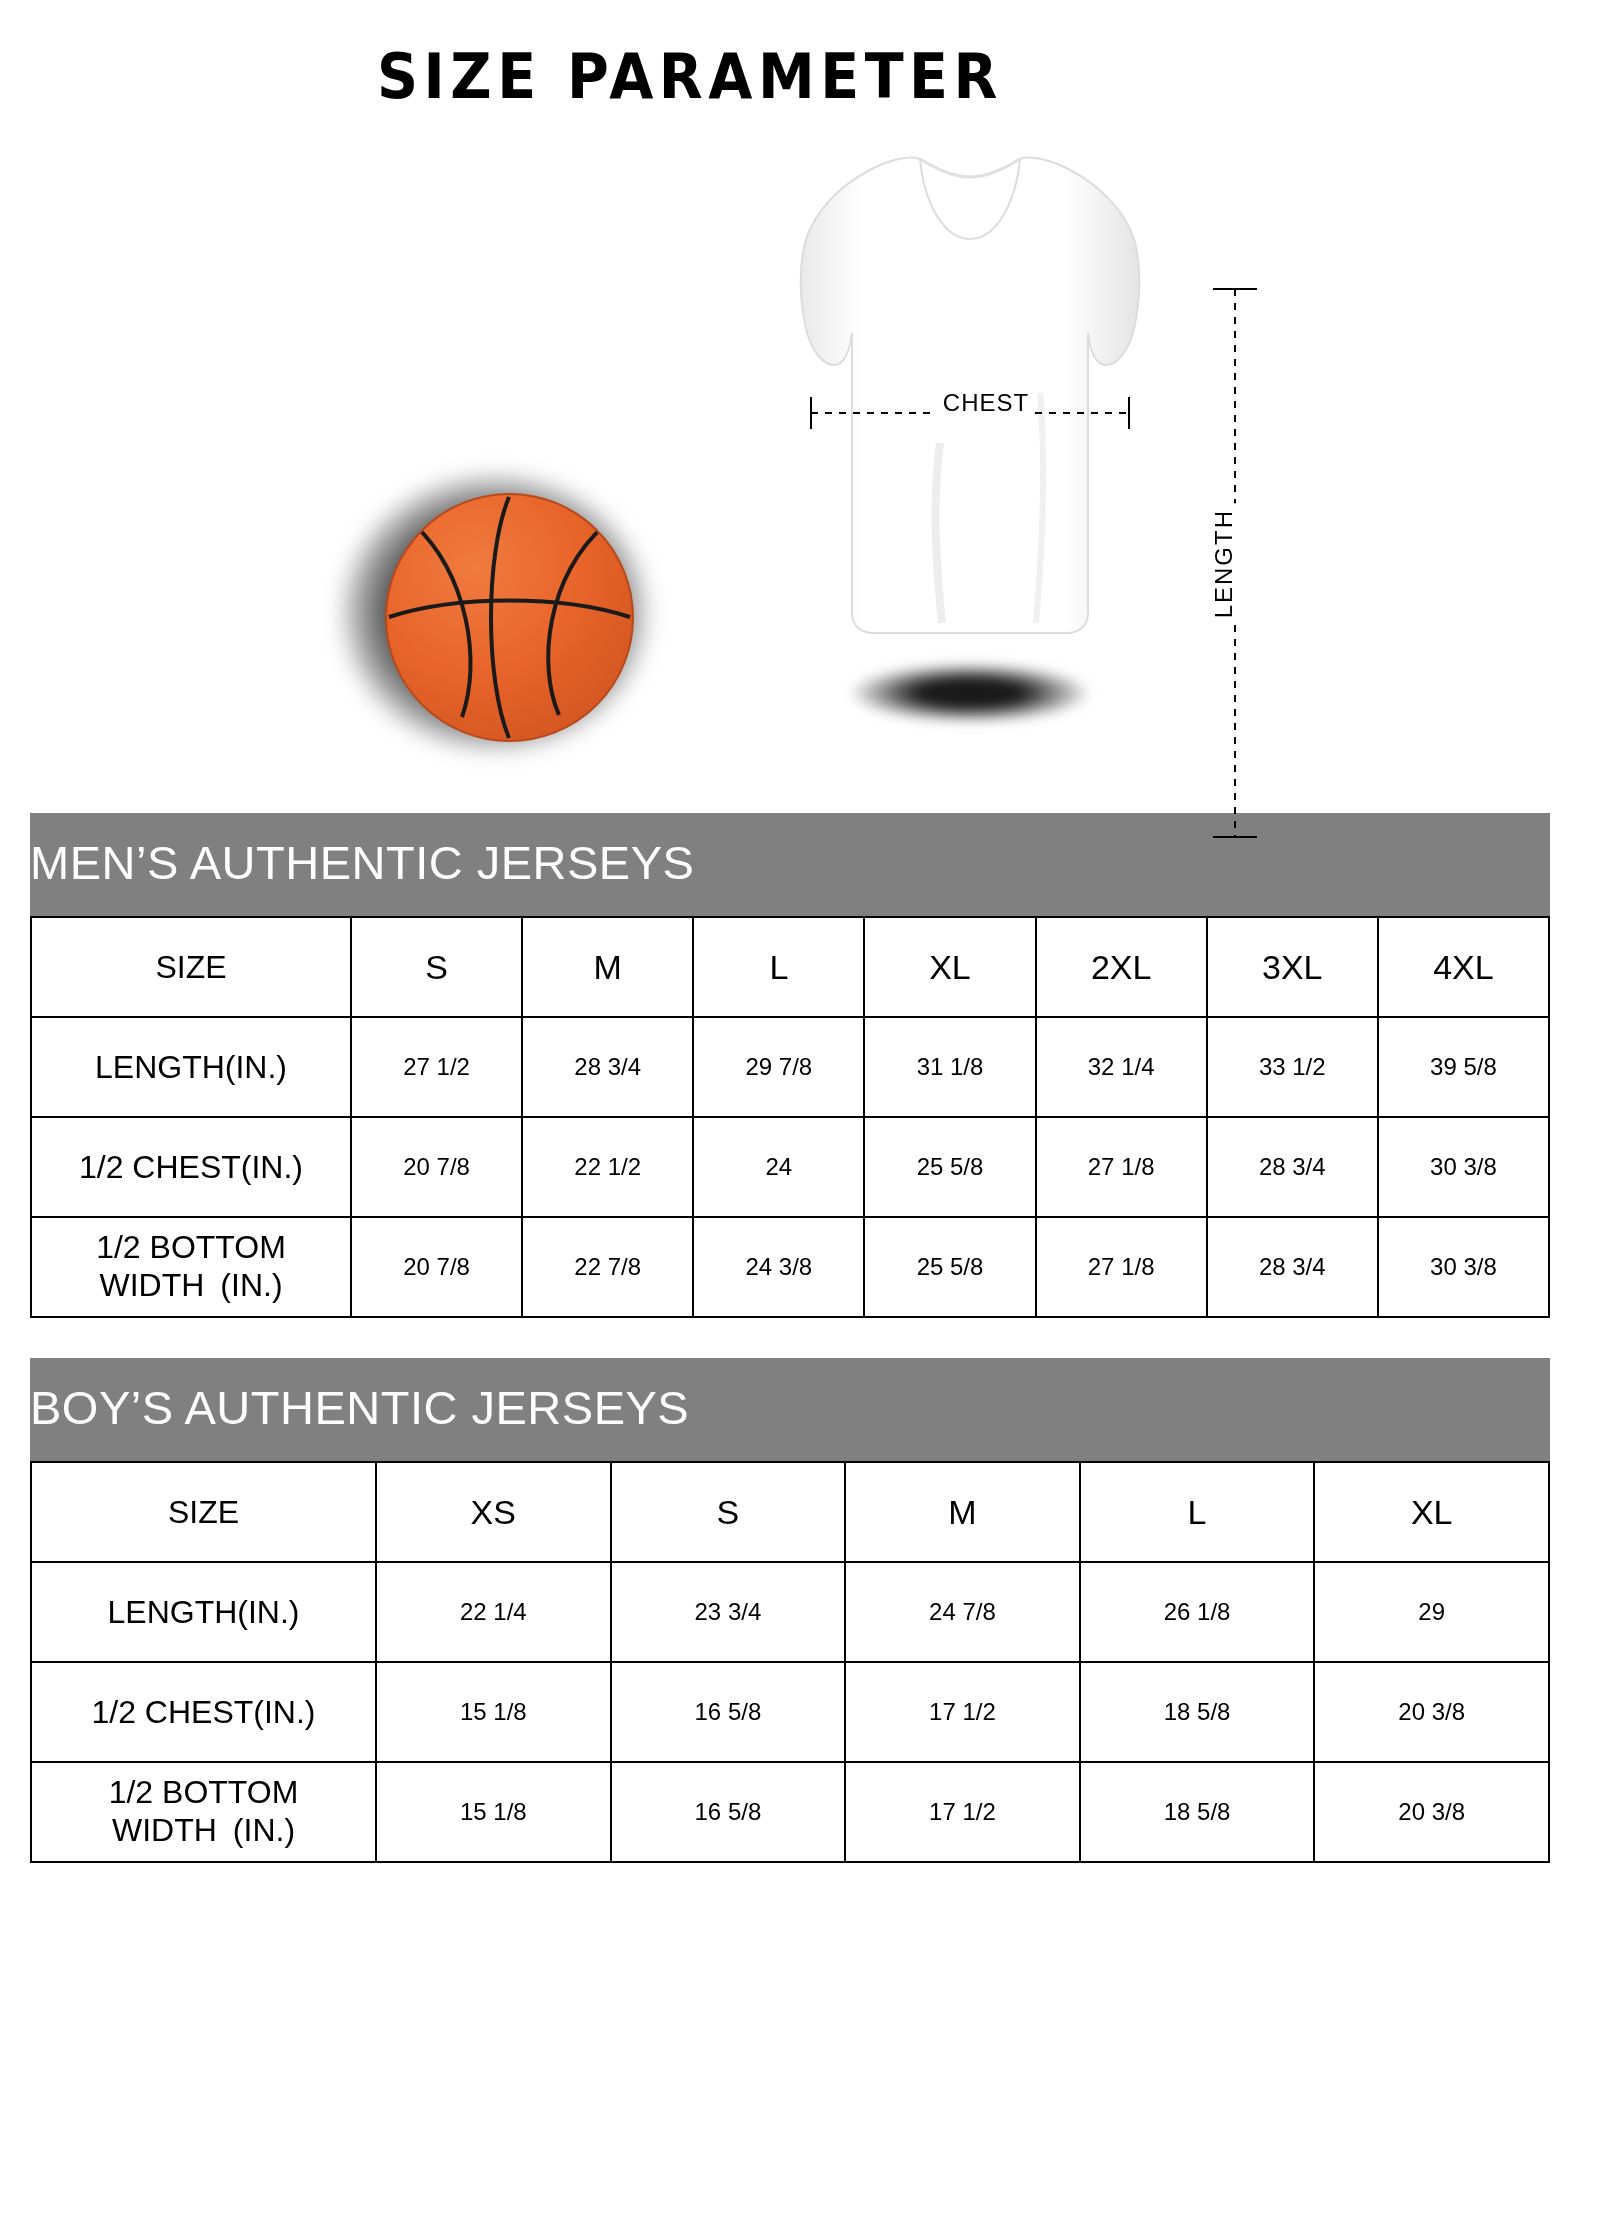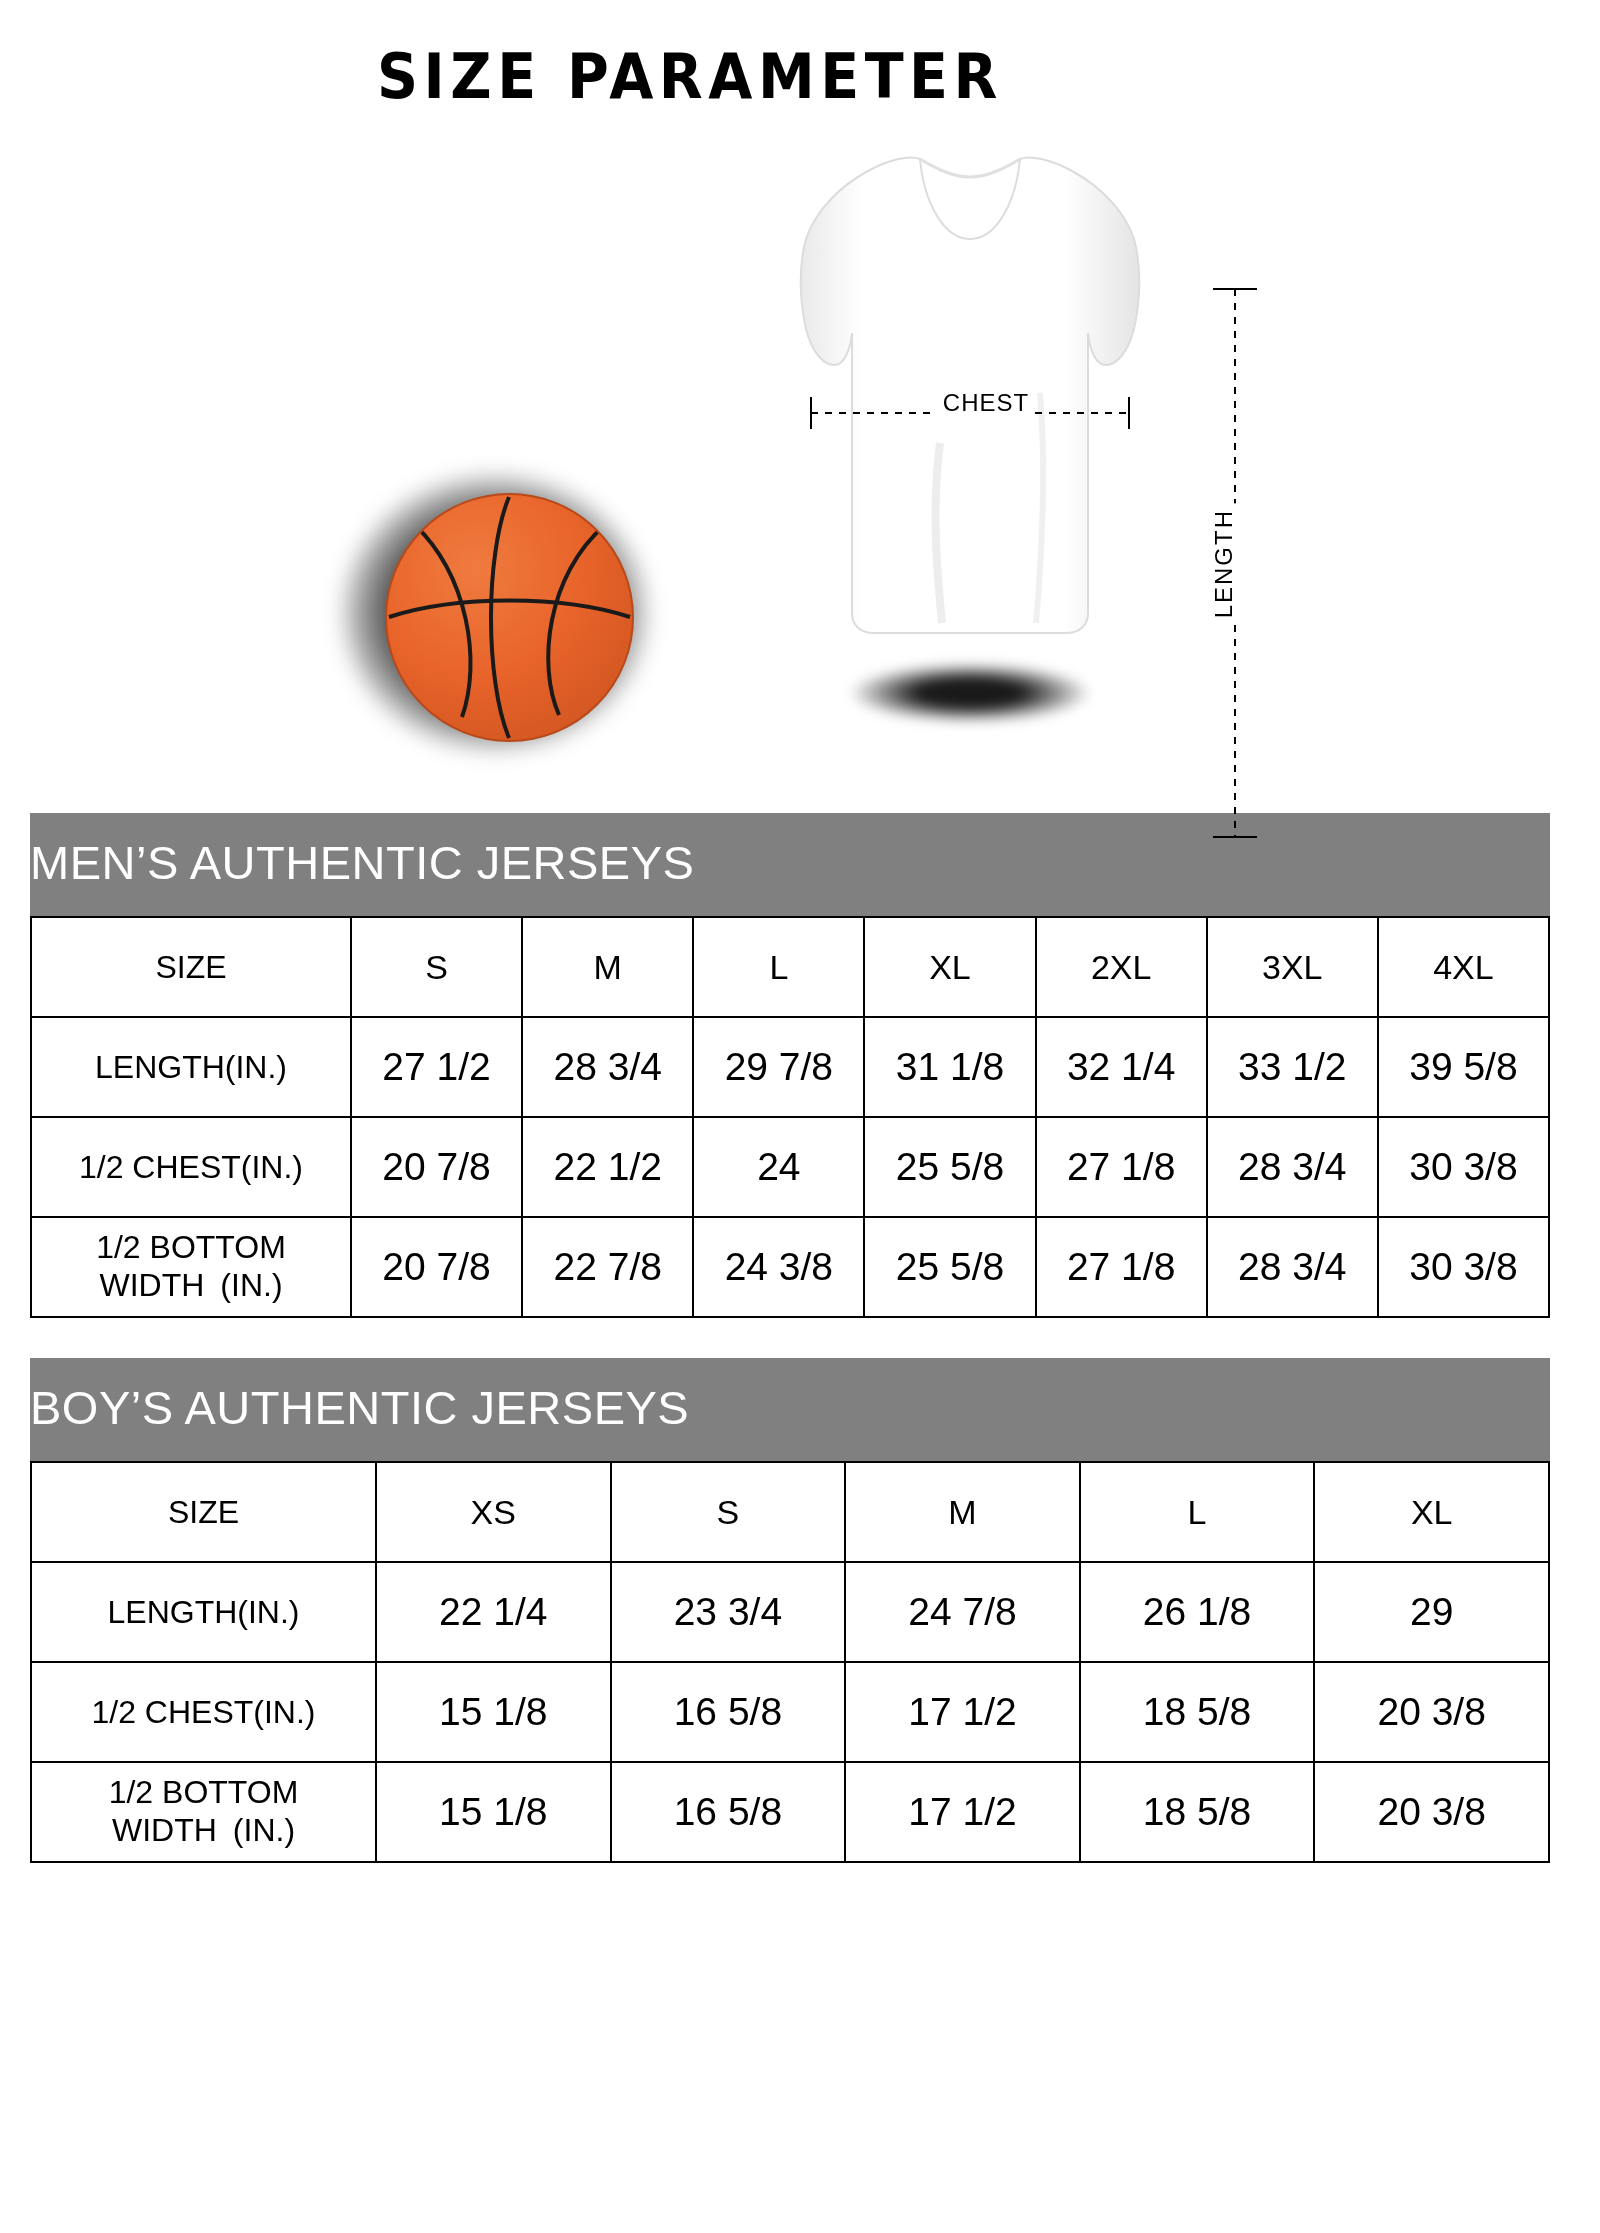--- a/index.html
+++ b/index.html
@@ -147,21 +147,21 @@
   }
   table.size-table {
     width: 100%;
     border-collapse: collapse;
     table-layout: fixed;
     border-radius: 26px;
   }
   table.size-table td {
     border: 2px solid #000000;
     text-align: center;
-    font-size: 39px;
+    font-size: 24px;
     height: 90px;
     padding: 4px 6px;
     vertical-align: middle;
     white-space: nowrap;
   }
   table.size-table tr:first-child td {
     font-size: 34px;
   }
   .label-cell {
     font-size: 32px !important;

